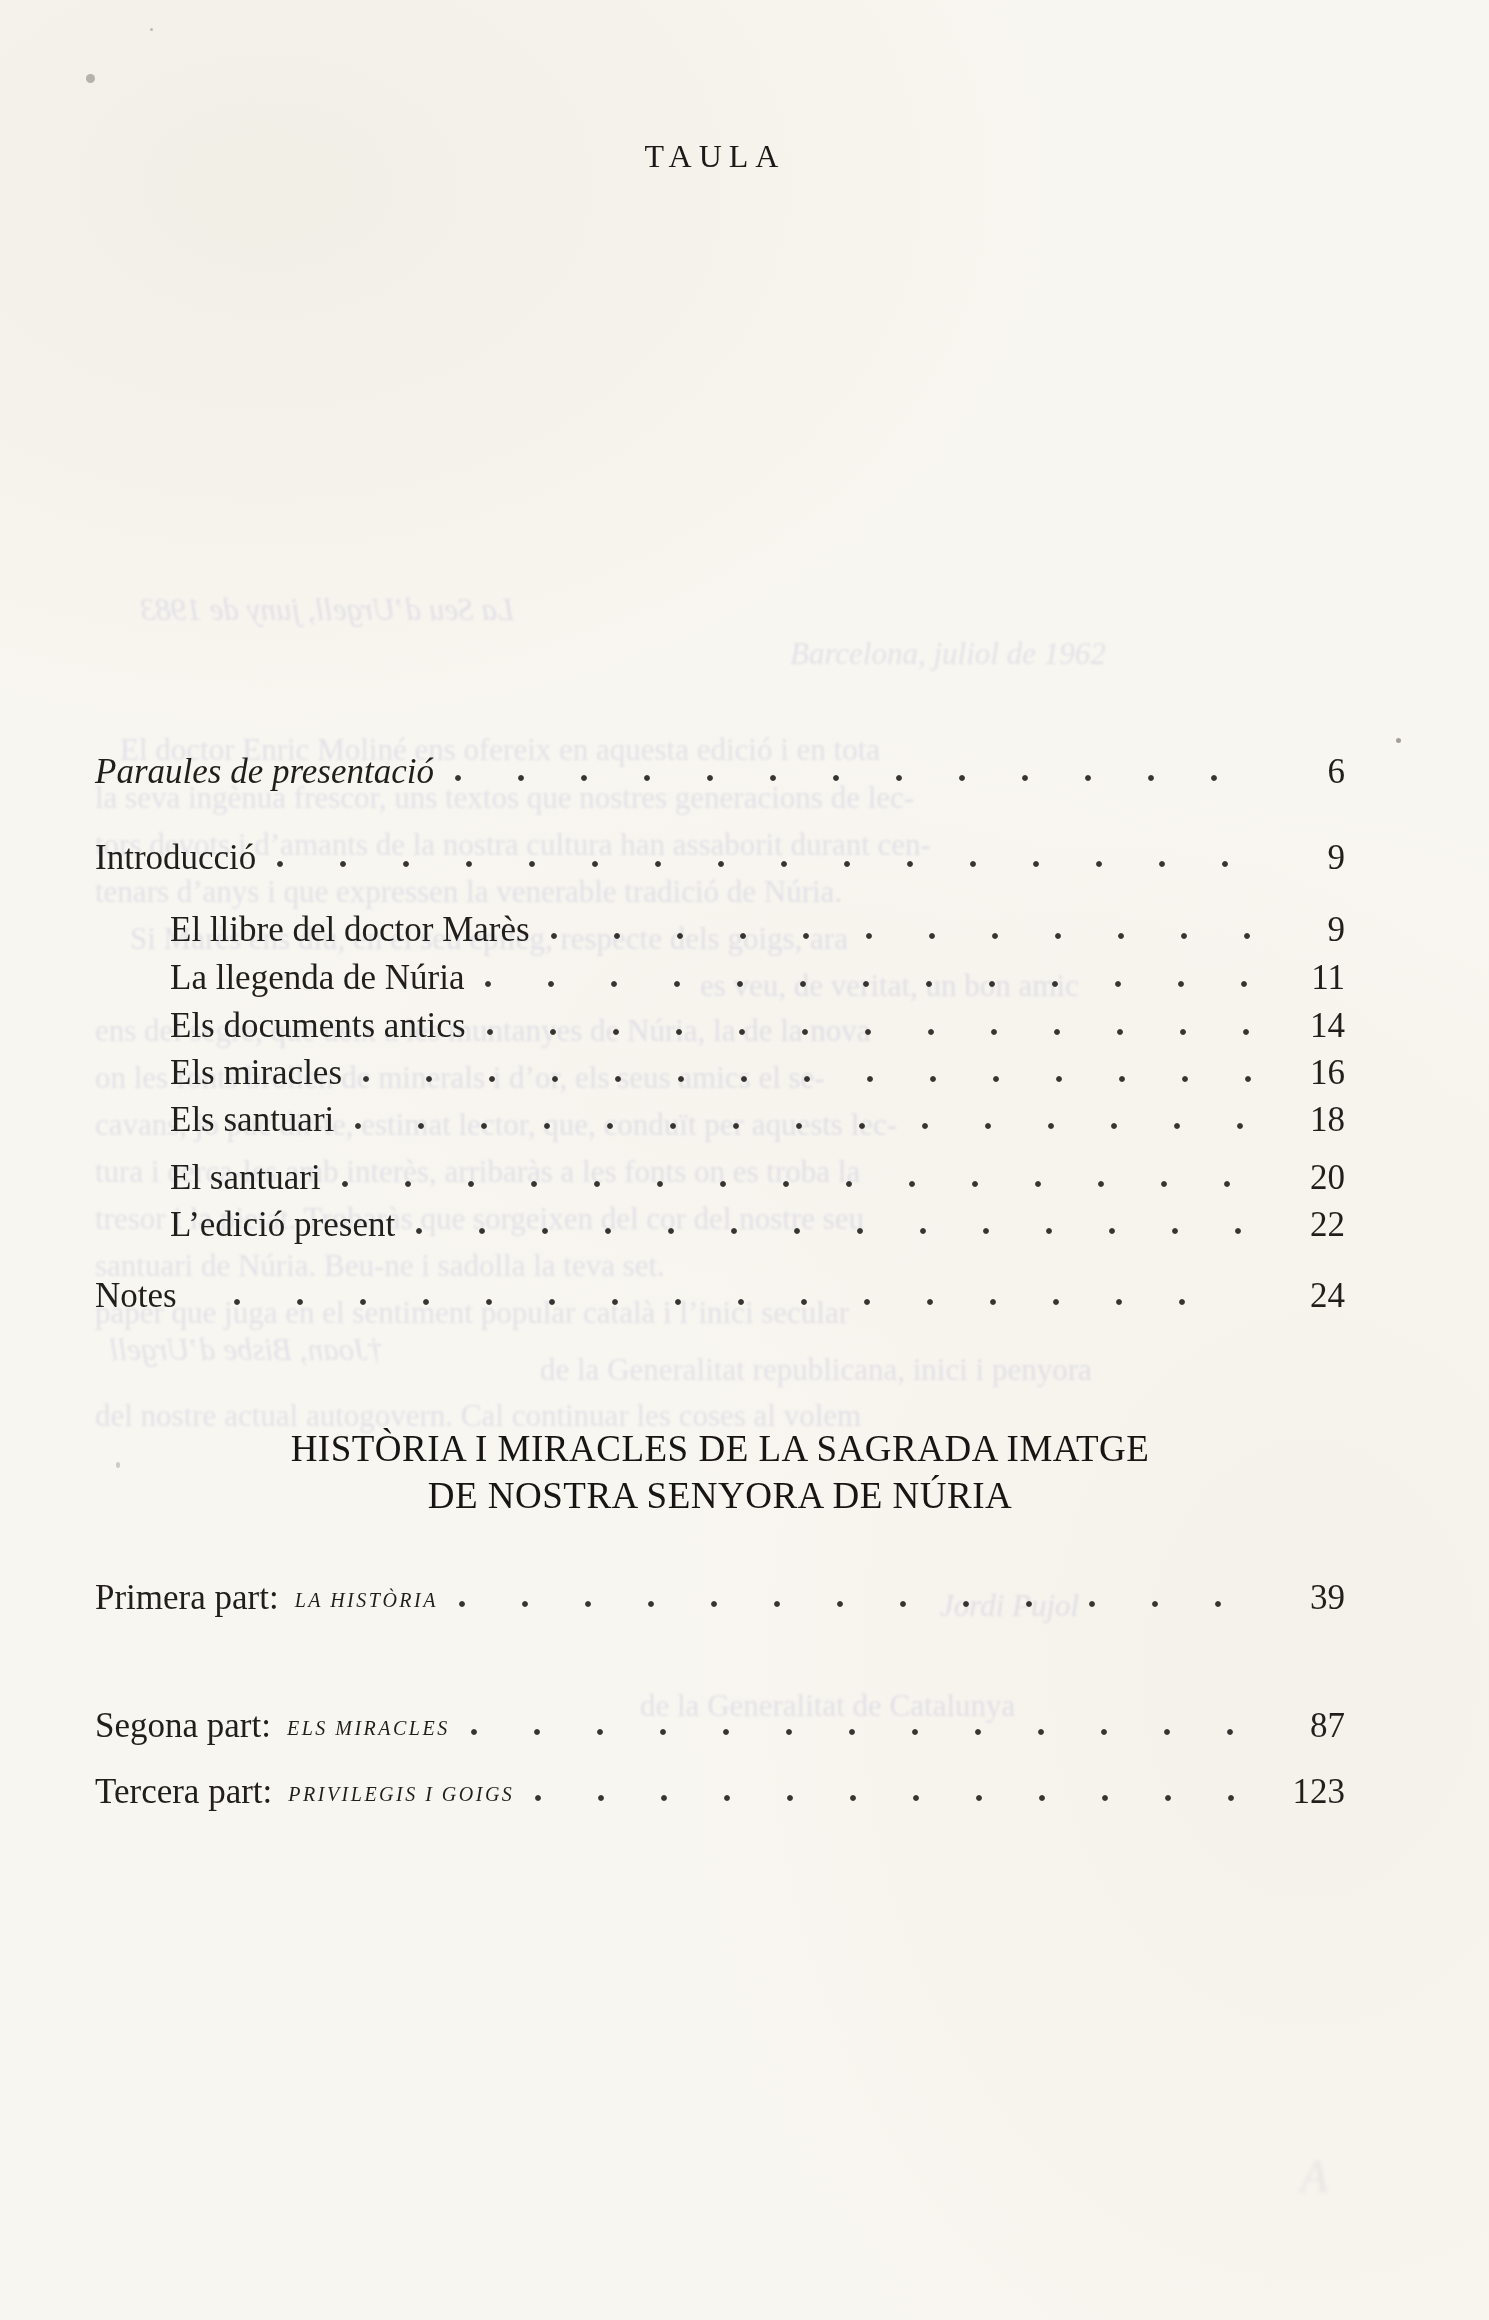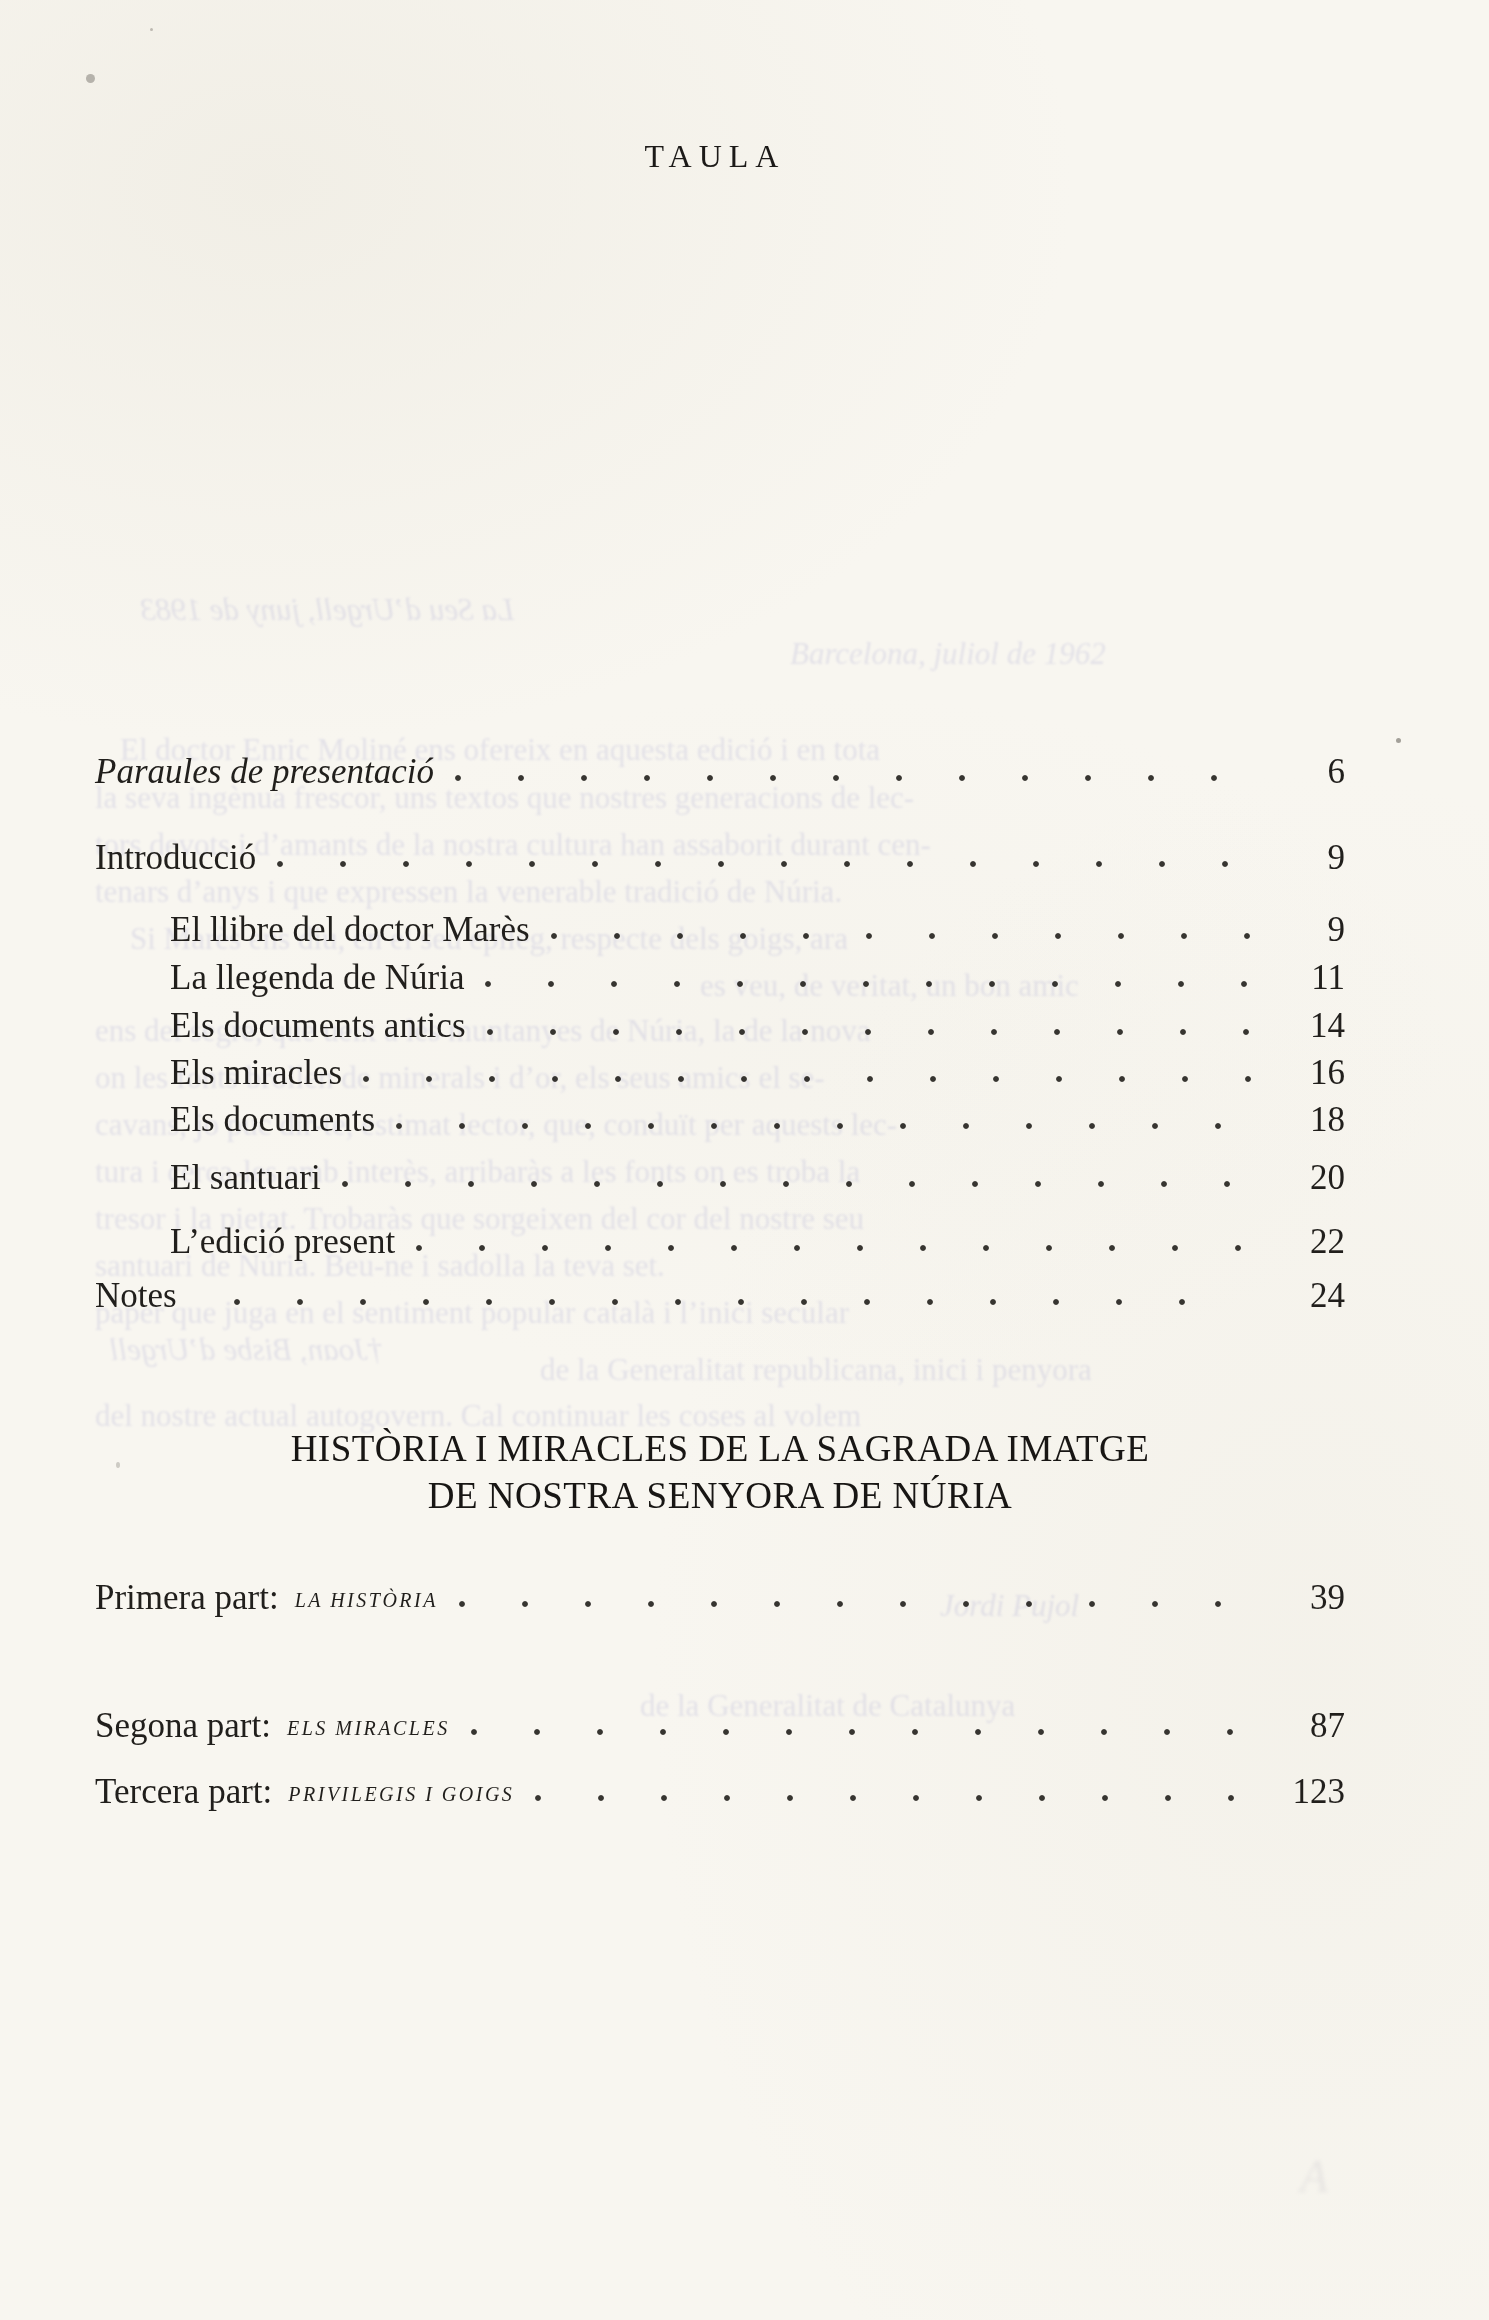--- a/index.html
+++ b/index.html
@@ -117,32 +117,32 @@
     <span class="pagenum">14</span>
   </div>
 
   <div class="row sub" style="top:1053px;">
     <span class="label">Els miracles</span>
     <span class="leader"></span>
     <span class="pagenum">16</span>
   </div>
 
   <div class="row sub" style="top:1100px;">
-    <span class="label">Els documents</span>
+    <span class="label">Els santuari</span>
     <span class="leader"></span>
     <span class="pagenum">18</span>
   </div>
 
   <div class="row sub" style="top:1158px;">
     <span class="label">El santuari</span>
     <span class="leader"></span>
     <span class="pagenum">20</span>
   </div>
 
-  <div class="row sub" style="top:1205px;margin-top:17px;">
+  <div class="row sub" style="top:1205px;">
     <span class="label">L’edició present</span>
     <span class="leader"></span>
     <span class="pagenum">22</span>
   </div>
 
   <div class="row" style="top:1276px;gap:36px;">
     <span class="label">Notes</span>
     <span class="leader"></span>
     <span class="pagenum">24</span>
   </div>

